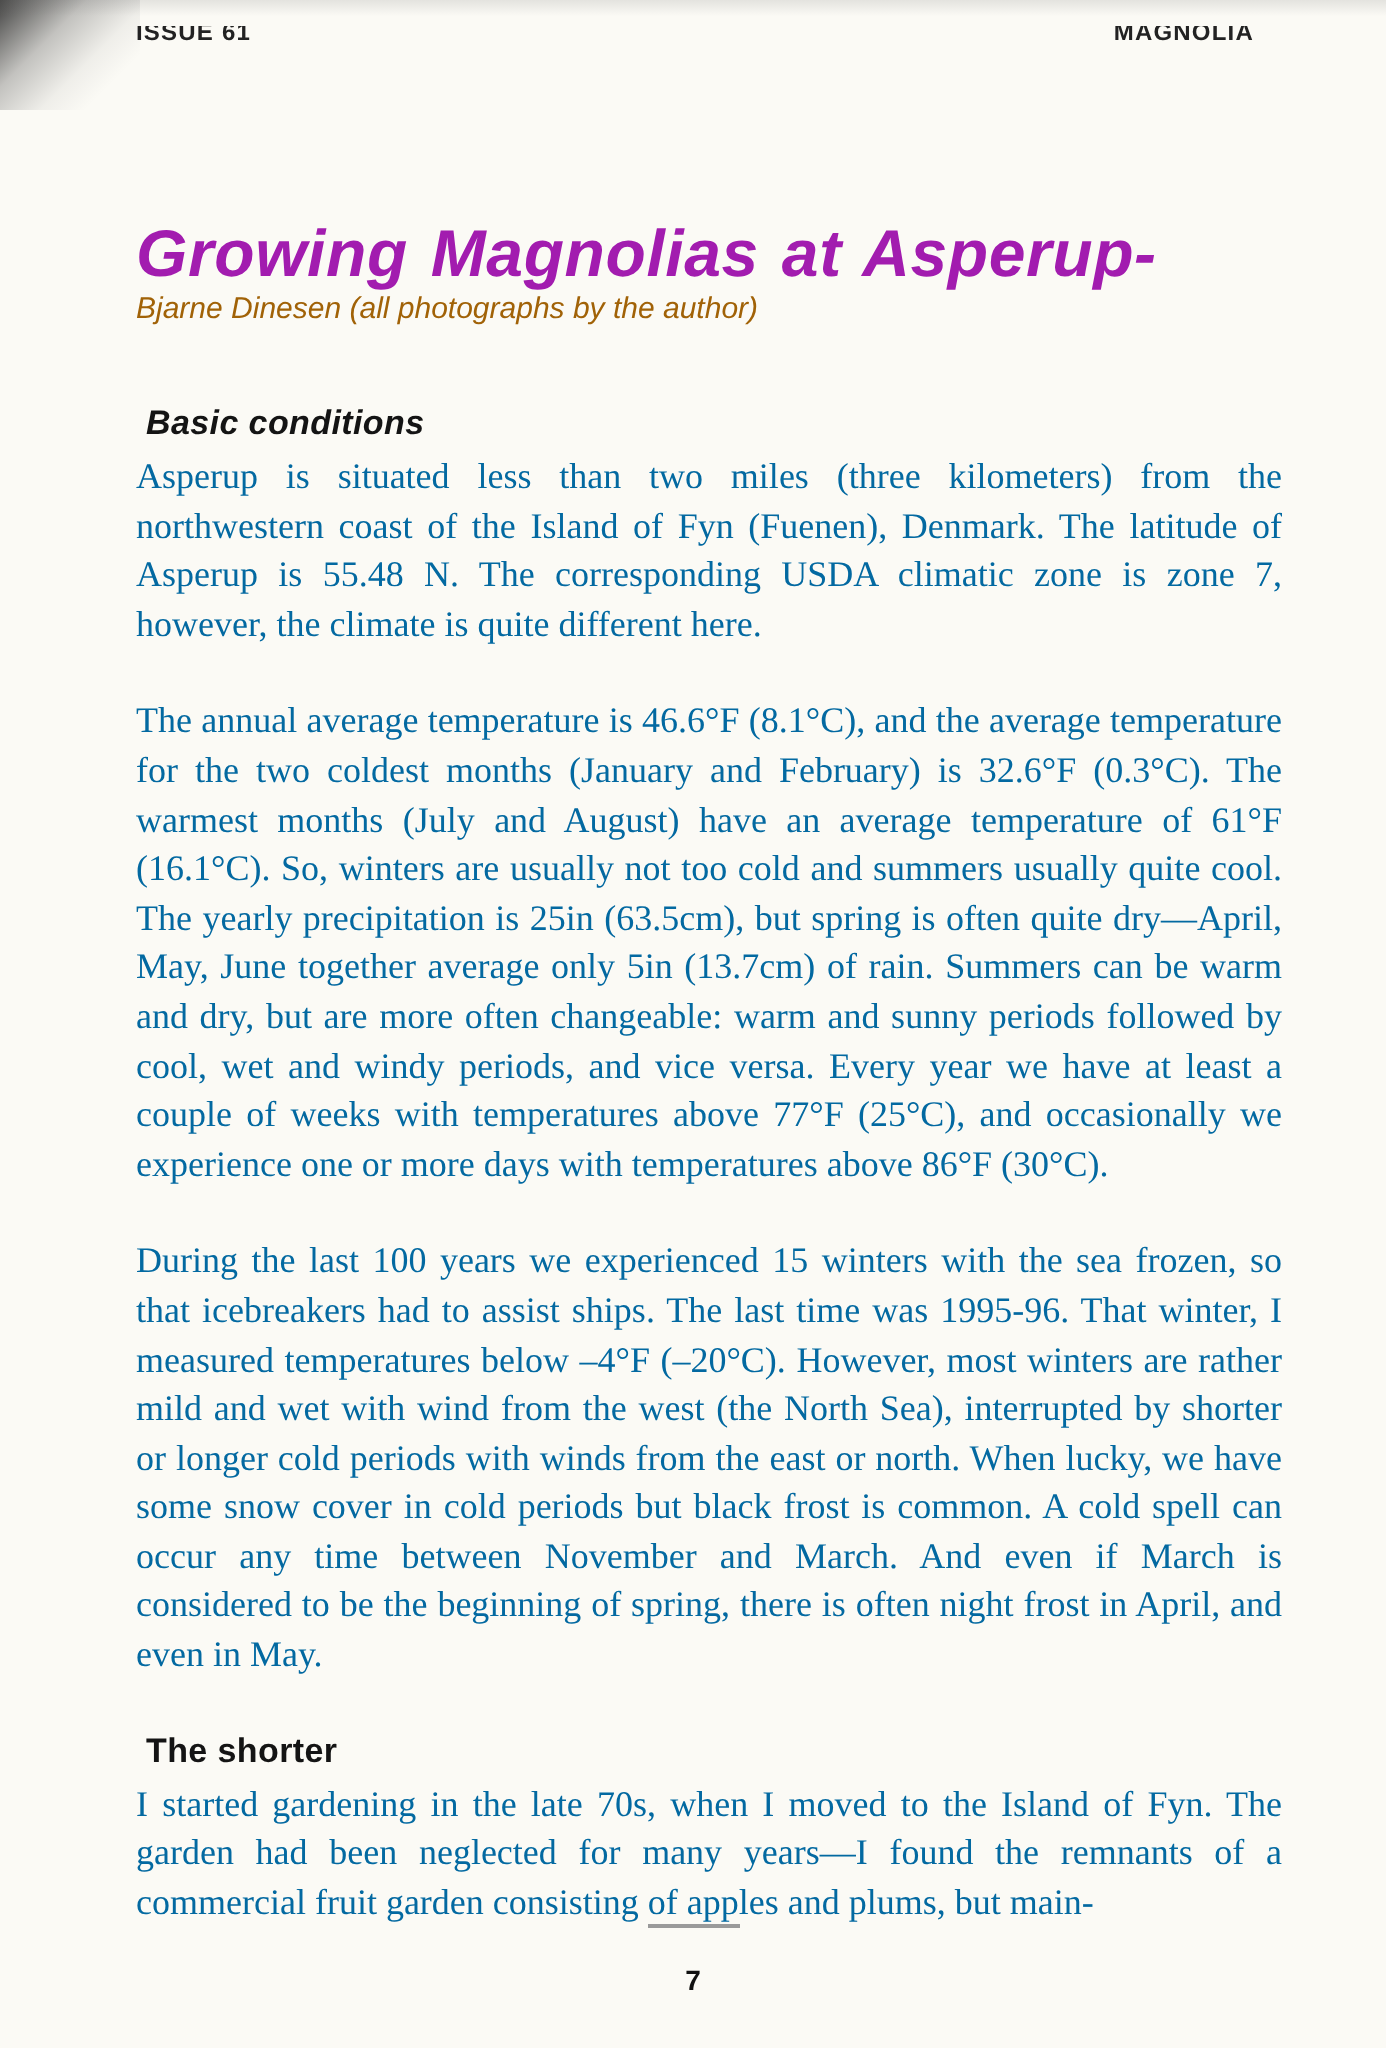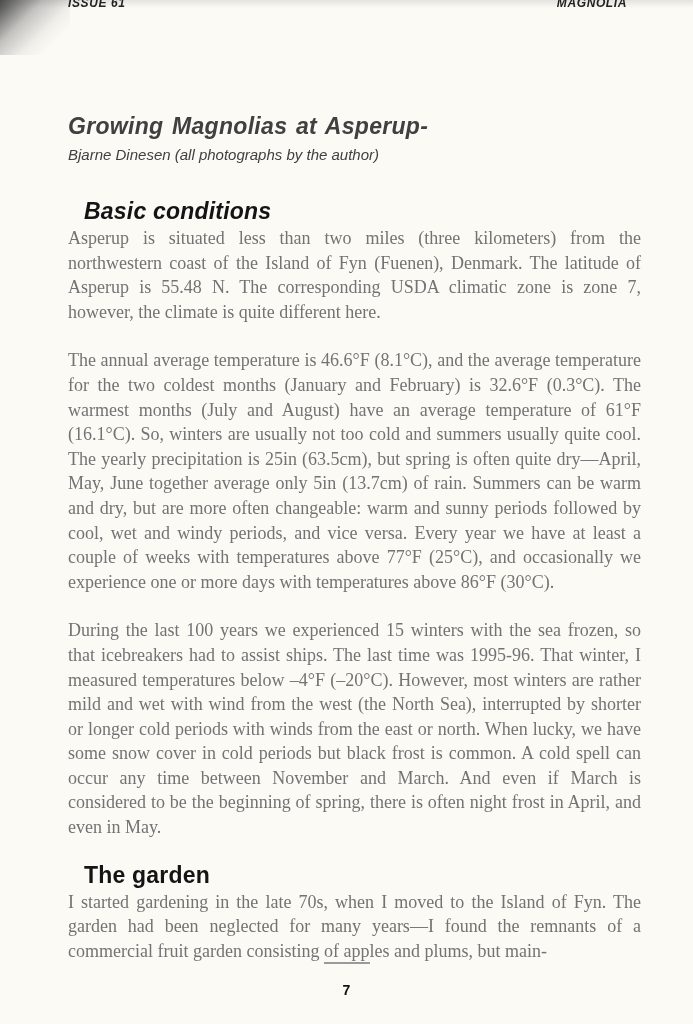--- a/index.html
+++ b/index.html
@@ -26,24 +26,23 @@
     position: absolute;
     top: 0; left: 0; right: 0;
     height: 8px;
     background: linear-gradient(to bottom, rgba(120,120,120,0.18), rgba(0,0,0,0));
     pointer-events: none;
   }
 
   
   .running-header {
     position: absolute;
-    top: 0; left: 68px; right: 66px;
+    top: 13px; left: 68px; right: 66px;
     height: 10px;
     overflow: hidden;
-    font-style: italic;
   }
   .running-header .inner {
     display: flex;
     justify-content: space-between;
     margin-top: -4px;
   }
   .running-header span {
     font-size: 12px;
     font-weight: bold;
     letter-spacing: 0.6px;
@@ -55,54 +54,54 @@
     left: 68px;
     width: 573px;
     top: 0;
   }
 
   .article-title {
     margin: 112px 0 0 0;
     font-family: "Liberation Sans", sans-serif;
     font-weight: bold;
     font-style: italic;
-    font-size: 23px;
+    font-size: 33px;
     line-height: 29px;
     letter-spacing: 0.3px;
     word-spacing: 2px;
-    color: #404040;
+    color: #a21caf;
   }
 
   .byline {
     margin-top: 5px;
     font-family: "Liberation Sans", sans-serif;
     font-style: italic;
     font-size: 15px;
-    color: #404040;
+    color: #a16207;
   }
 
   .article-body { margin-top: 37px; }
 
   .section-heading {
     font-family: "Liberation Sans", sans-serif;
     font-weight: bold;
-    font-size: 23px;
+    font-size: 17px;
     line-height: 23px;
     color: #141414;
-    margin: 0 0 3px 16px;
+    margin: 0 0 3px 5px;
     letter-spacing: 0.2px;
   }
   .section-heading.italic { font-style: italic; }
 
   .body-para {
     font-family: "Liberation Serif", serif;
     font-size: 18px;
     line-height: 24.6px;
     text-align: justify;
-    color: #737373;
+    color: #0369a1;
     margin: 0 0 24px 0;
   }
 
   .page-footer {
     position: absolute;
     top: 962px;
     left: 0;
     width: 693px;
     text-align: center;
   }
@@ -136,21 +135,21 @@
 
 <div class="page-content">
   <h1 class="article-title"><span>Growing Magnolias at Asperup-</span><br></h1>
   <div class="byline">Bjarne Dinesen (all photographs by the author)</div>
 
   <div class="article-body">
       <h2 class="section-heading italic">Basic conditions</h2>
       <p class="body-para">Asperup is situated less than two miles (three kilometers) from the northwestern coast of the Island of Fyn (Fuenen), Denmark. The latitude of Asperup is 55.48 N. The corresponding USDA climatic zone is zone 7, however, the climate is quite different here.</p>
       <p class="body-para">The annual average temperature is 46.6°F (8.1°C), and the average temperature for the two coldest months (January and February) is 32.6°F (0.3°C). The warmest months (July and August) have an average temperature of 61°F (16.1°C). So, winters are usually not too cold and summers usually quite cool. The yearly precipitation is 25in (63.5cm), but spring is often quite dry—April, May, June together average only 5in (13.7cm) of rain. Summers can be warm and dry, but are more often changeable: warm and sunny periods followed by cool, wet and windy periods, and vice versa. Every year we have at least a couple of weeks with temperatures above 77°F (25°C), and occasionally we experience one or more days with temperatures above 86°F (30°C).</p>
       <p class="body-para">During the last 100 years we experienced 15 winters with the sea frozen, so that icebreakers had to assist ships. The last time was 1995-96. That winter, I measured temperatures below –4°F (–20°C). However, most winters are rather mild and wet with wind from the west (the North Sea), interrupted by shorter or longer cold periods with winds from the east or north. When lucky, we have some snow cover in cold periods but black frost is common. A cold spell can occur any time between November and March. And even if March is considered to be the beginning of spring, there is often night frost in April, and even in May.</p>
-      <h2 class="section-heading">The garden</h2>
+      <h2 class="section-heading">The shorter</h2>
       <p class="body-para">I started gardening in the late 70s, when I moved to the Island of Fyn. The garden had been neglected for many years—I found the remnants of a commercial fruit garden consisting of apples and plums, but main-</p>
     </div>
 </div>
 
 <div class="page-footer">
   <span class="footer-rule"></span>
   <div class="page-number">7</div>
 </div>
 
 </body></html>

